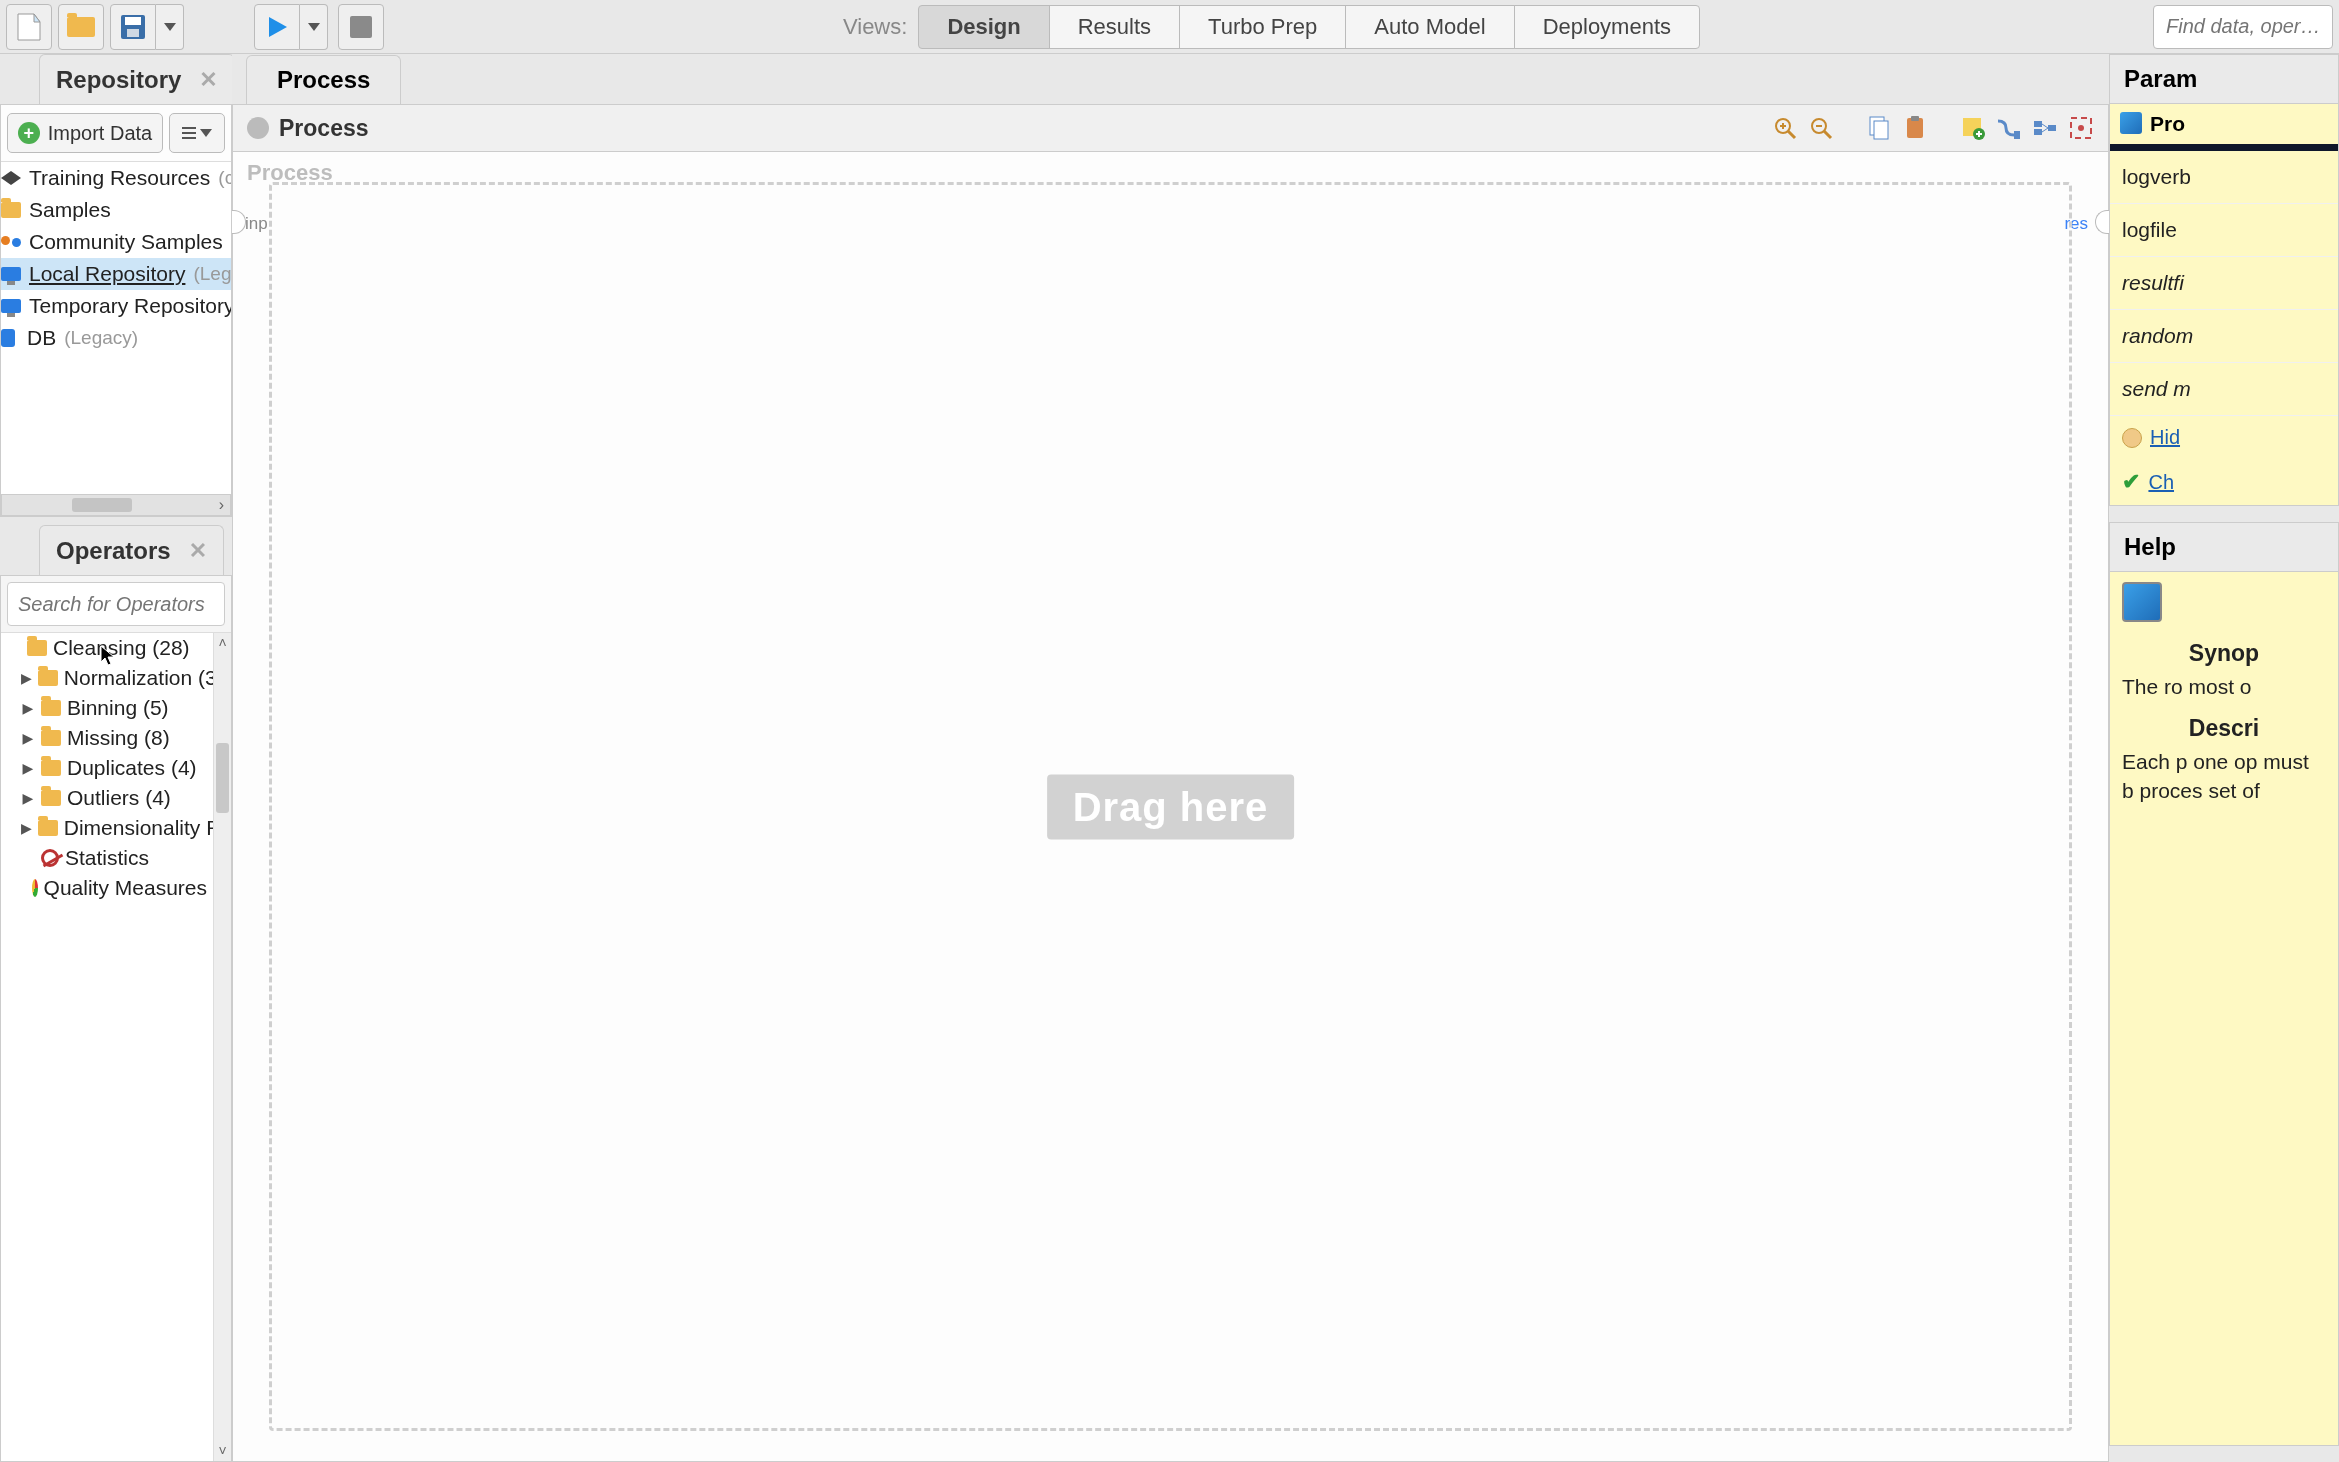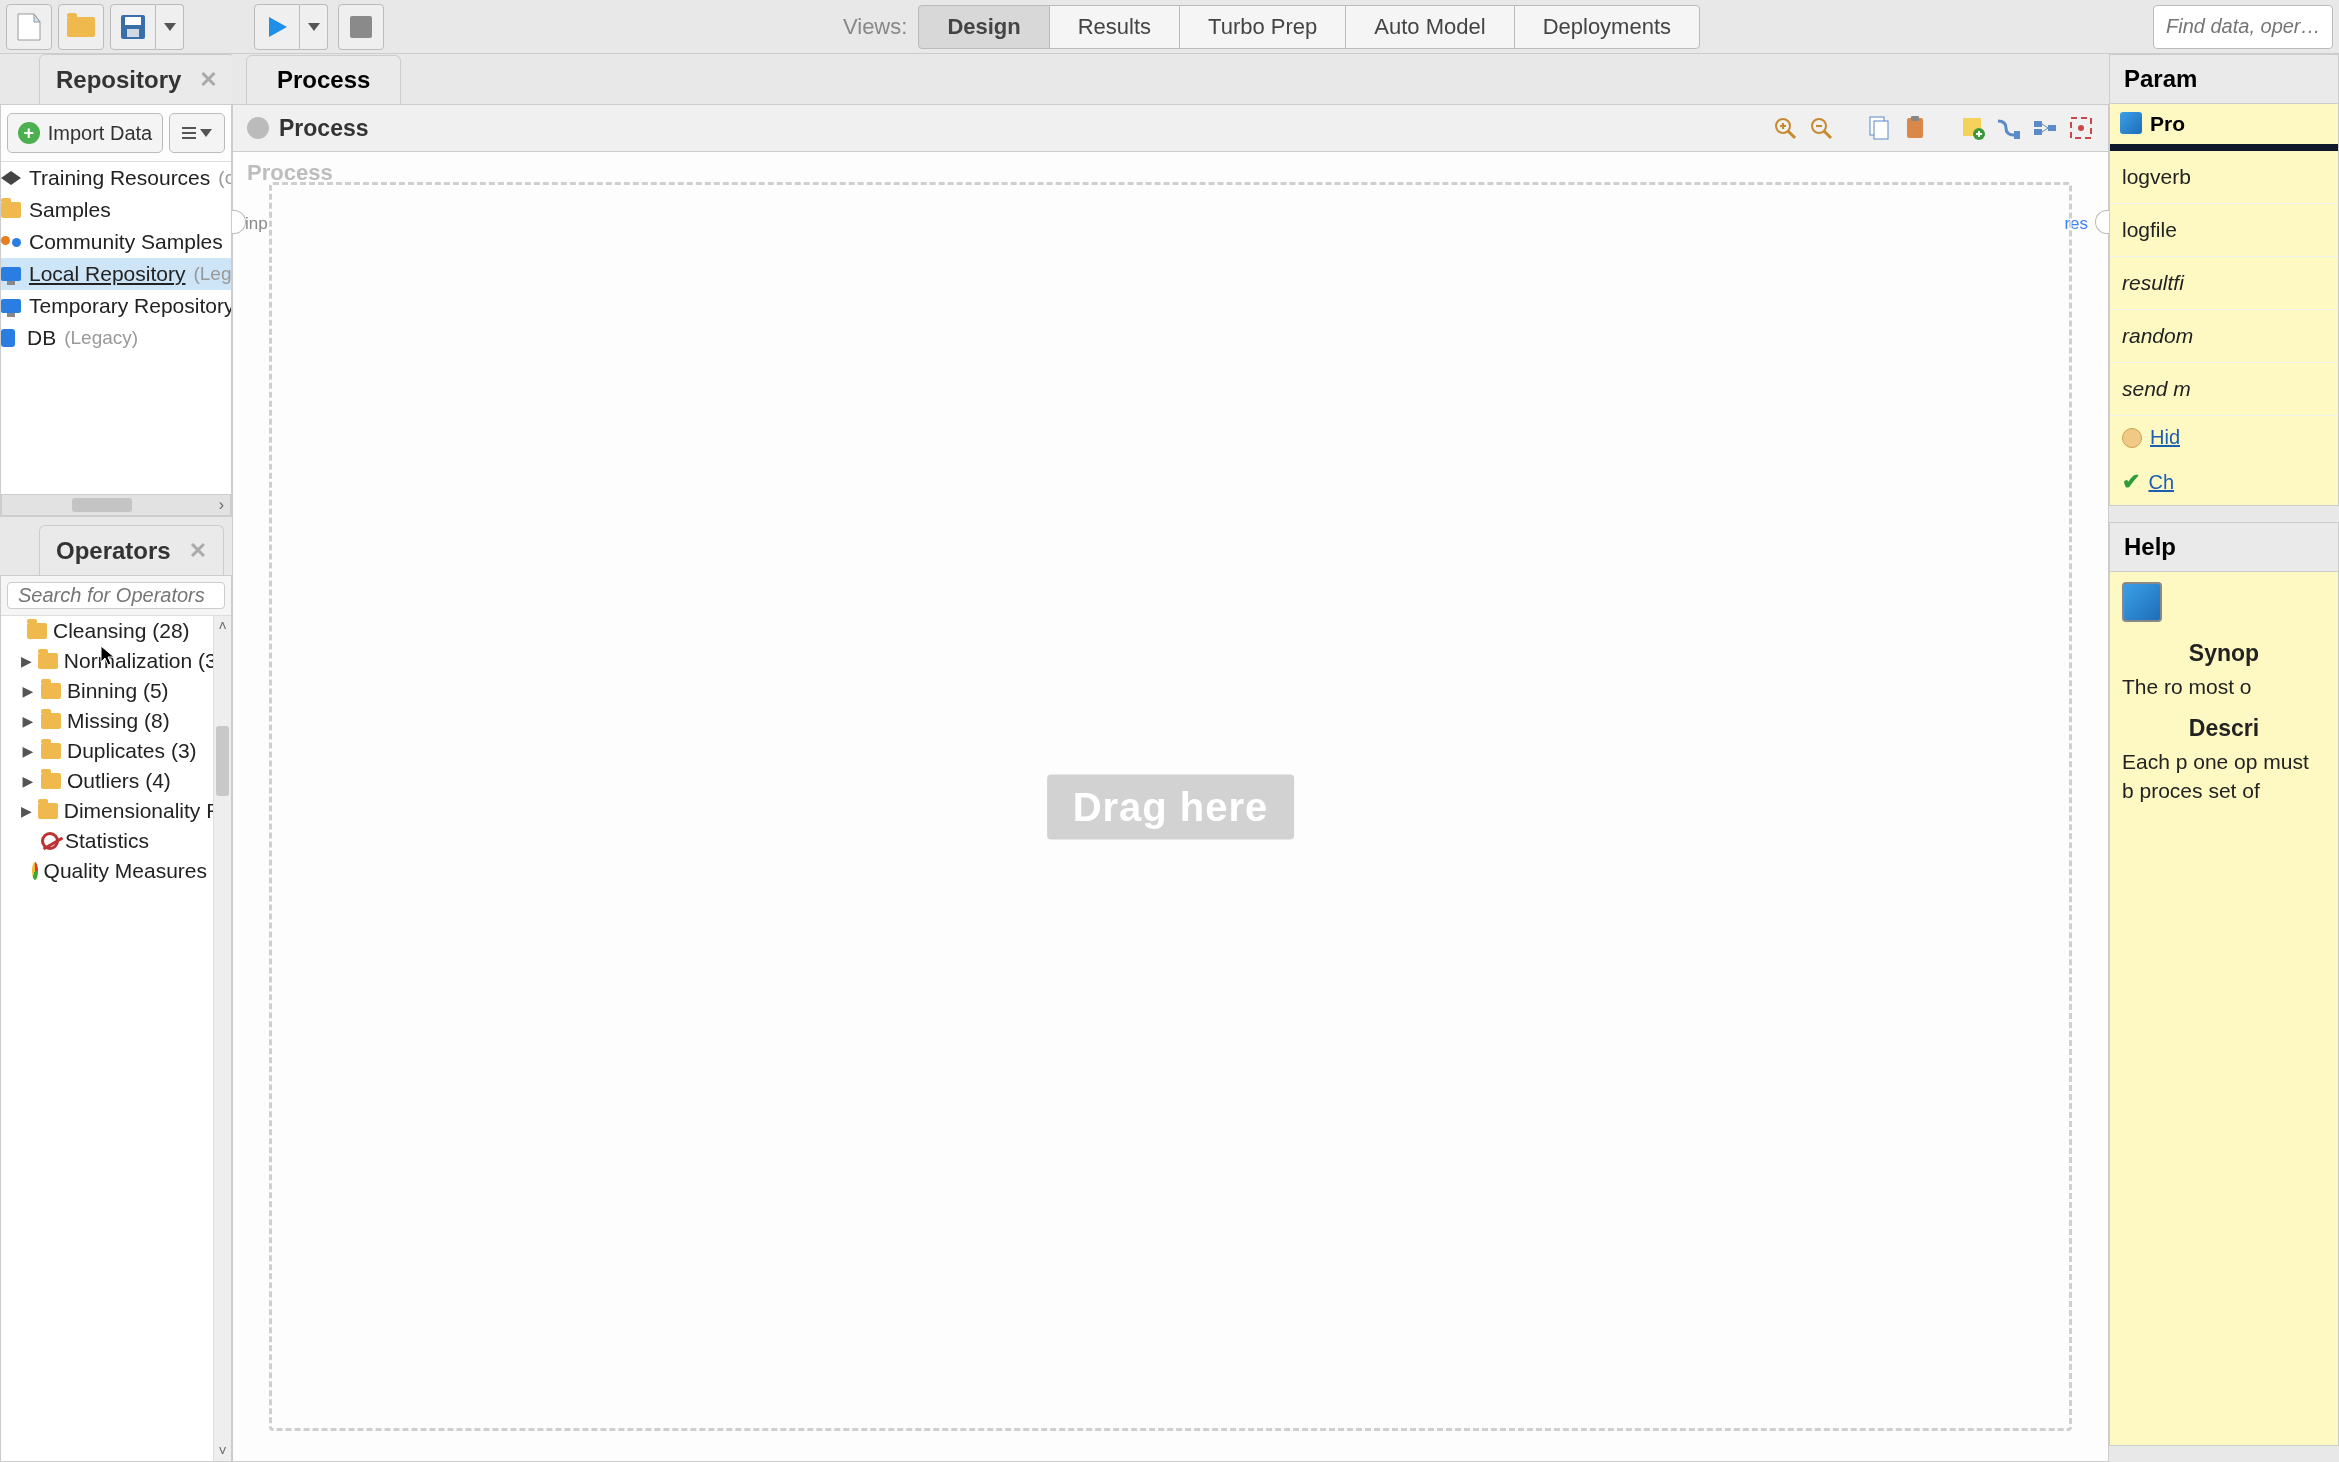--- a/index.html
+++ b/index.html
@@ -77,21 +77,21 @@
   .ic-people::before { content:""; position:absolute; left:0; top:2px; width:9px; height:9px; border-radius:50%; background:#e67e22; }
   .ic-people::after { content:""; position:absolute; right:0; top:4px; width:9px; height:9px; border-radius:50%; background:#2a7de1; }
 
   .h-scroll { height: 22px; background: #e2e2e2; border: 1px solid #ccc; display: flex; align-items: center; position: relative; }
   .h-scroll .thumb { position: absolute; left: 70px; width: 60px; height: 14px; background: #c4c4c4; border-radius: 3px; }
   .h-scroll .arrow-r { margin-left: auto; padding: 0 6px; color: #666; cursor: pointer; }
 
   
   .ops-panel { flex: 1; display: flex; flex-direction: column; margin-top: 8px; }
   .ops-search { margin: 6px; }
-  .ops-search input { width: 100%; height: 27px; border: 1px solid #ccc; border-radius: 4px; padding: 0 10px; font-size: 20px; font-style: italic; color: #888; }
+  .ops-search input { width: 100%; height: 44px; border: 1px solid #ccc; border-radius: 4px; padding: 0 10px; font-size: 20px; font-style: italic; color: #888; }
   .ops-tree { flex: 1; background: #fff; overflow: hidden; position: relative; border-top: 1px solid #ddd; }
   .ops-tree-inner { position: absolute; inset: 0 18px 0 0; }
   .ops-item { display: flex; align-items: center; gap: 6px; padding: 3px 6px; font-size: 21px; color: #222; white-space: nowrap; cursor: pointer; }
   .ops-item.child { padding-left: 20px; }
   .expander { width: 14px; text-align: center; color: #555; font-size: 14px; }
   .v-scroll { position: absolute; right: 0; top: 0; bottom: 0; width: 18px; background: #eee; border-left: 1px solid #ddd; display: flex; flex-direction: column; align-items: center; justify-content: space-between; }
   .v-scroll .arrow { color: #666; font-size: 14px; padding: 2px 0; cursor: pointer; }
   .v-scroll .track { flex: 1; width: 100%; position: relative; }
   .v-scroll .thumb { position: absolute; top: 90px; left: 2px; right: 2px; height: 70px; background: #c8c8c8; border-radius: 3px; }
   .ic-stats { width: 18px; height: 18px; border-radius: 50%; background: #fff; border: 3px solid #b33; position: relative; }
@@ -297,21 +297,21 @@
               <span>Binning (5)</span>
             </div>
             <div class="ops-item child">
               <span class="expander">▶</span>
               <span class="ic ic-folder"></span>
               <span>Missing (8)</span>
             </div>
             <div class="ops-item child">
               <span class="expander">▶</span>
               <span class="ic ic-folder"></span>
-              <span>Duplicates (3)</span>
+              <span>Duplicates (4)</span>
             </div>
             <div class="ops-item child">
               <span class="expander">▶</span>
               <span class="ic ic-folder"></span>
               <span>Outliers (4)</span>
             </div>
             <div class="ops-item child">
               <span class="expander">▶</span>
               <span class="ic ic-folder"></span>
               <span>Dimensionality Reductio</span>

